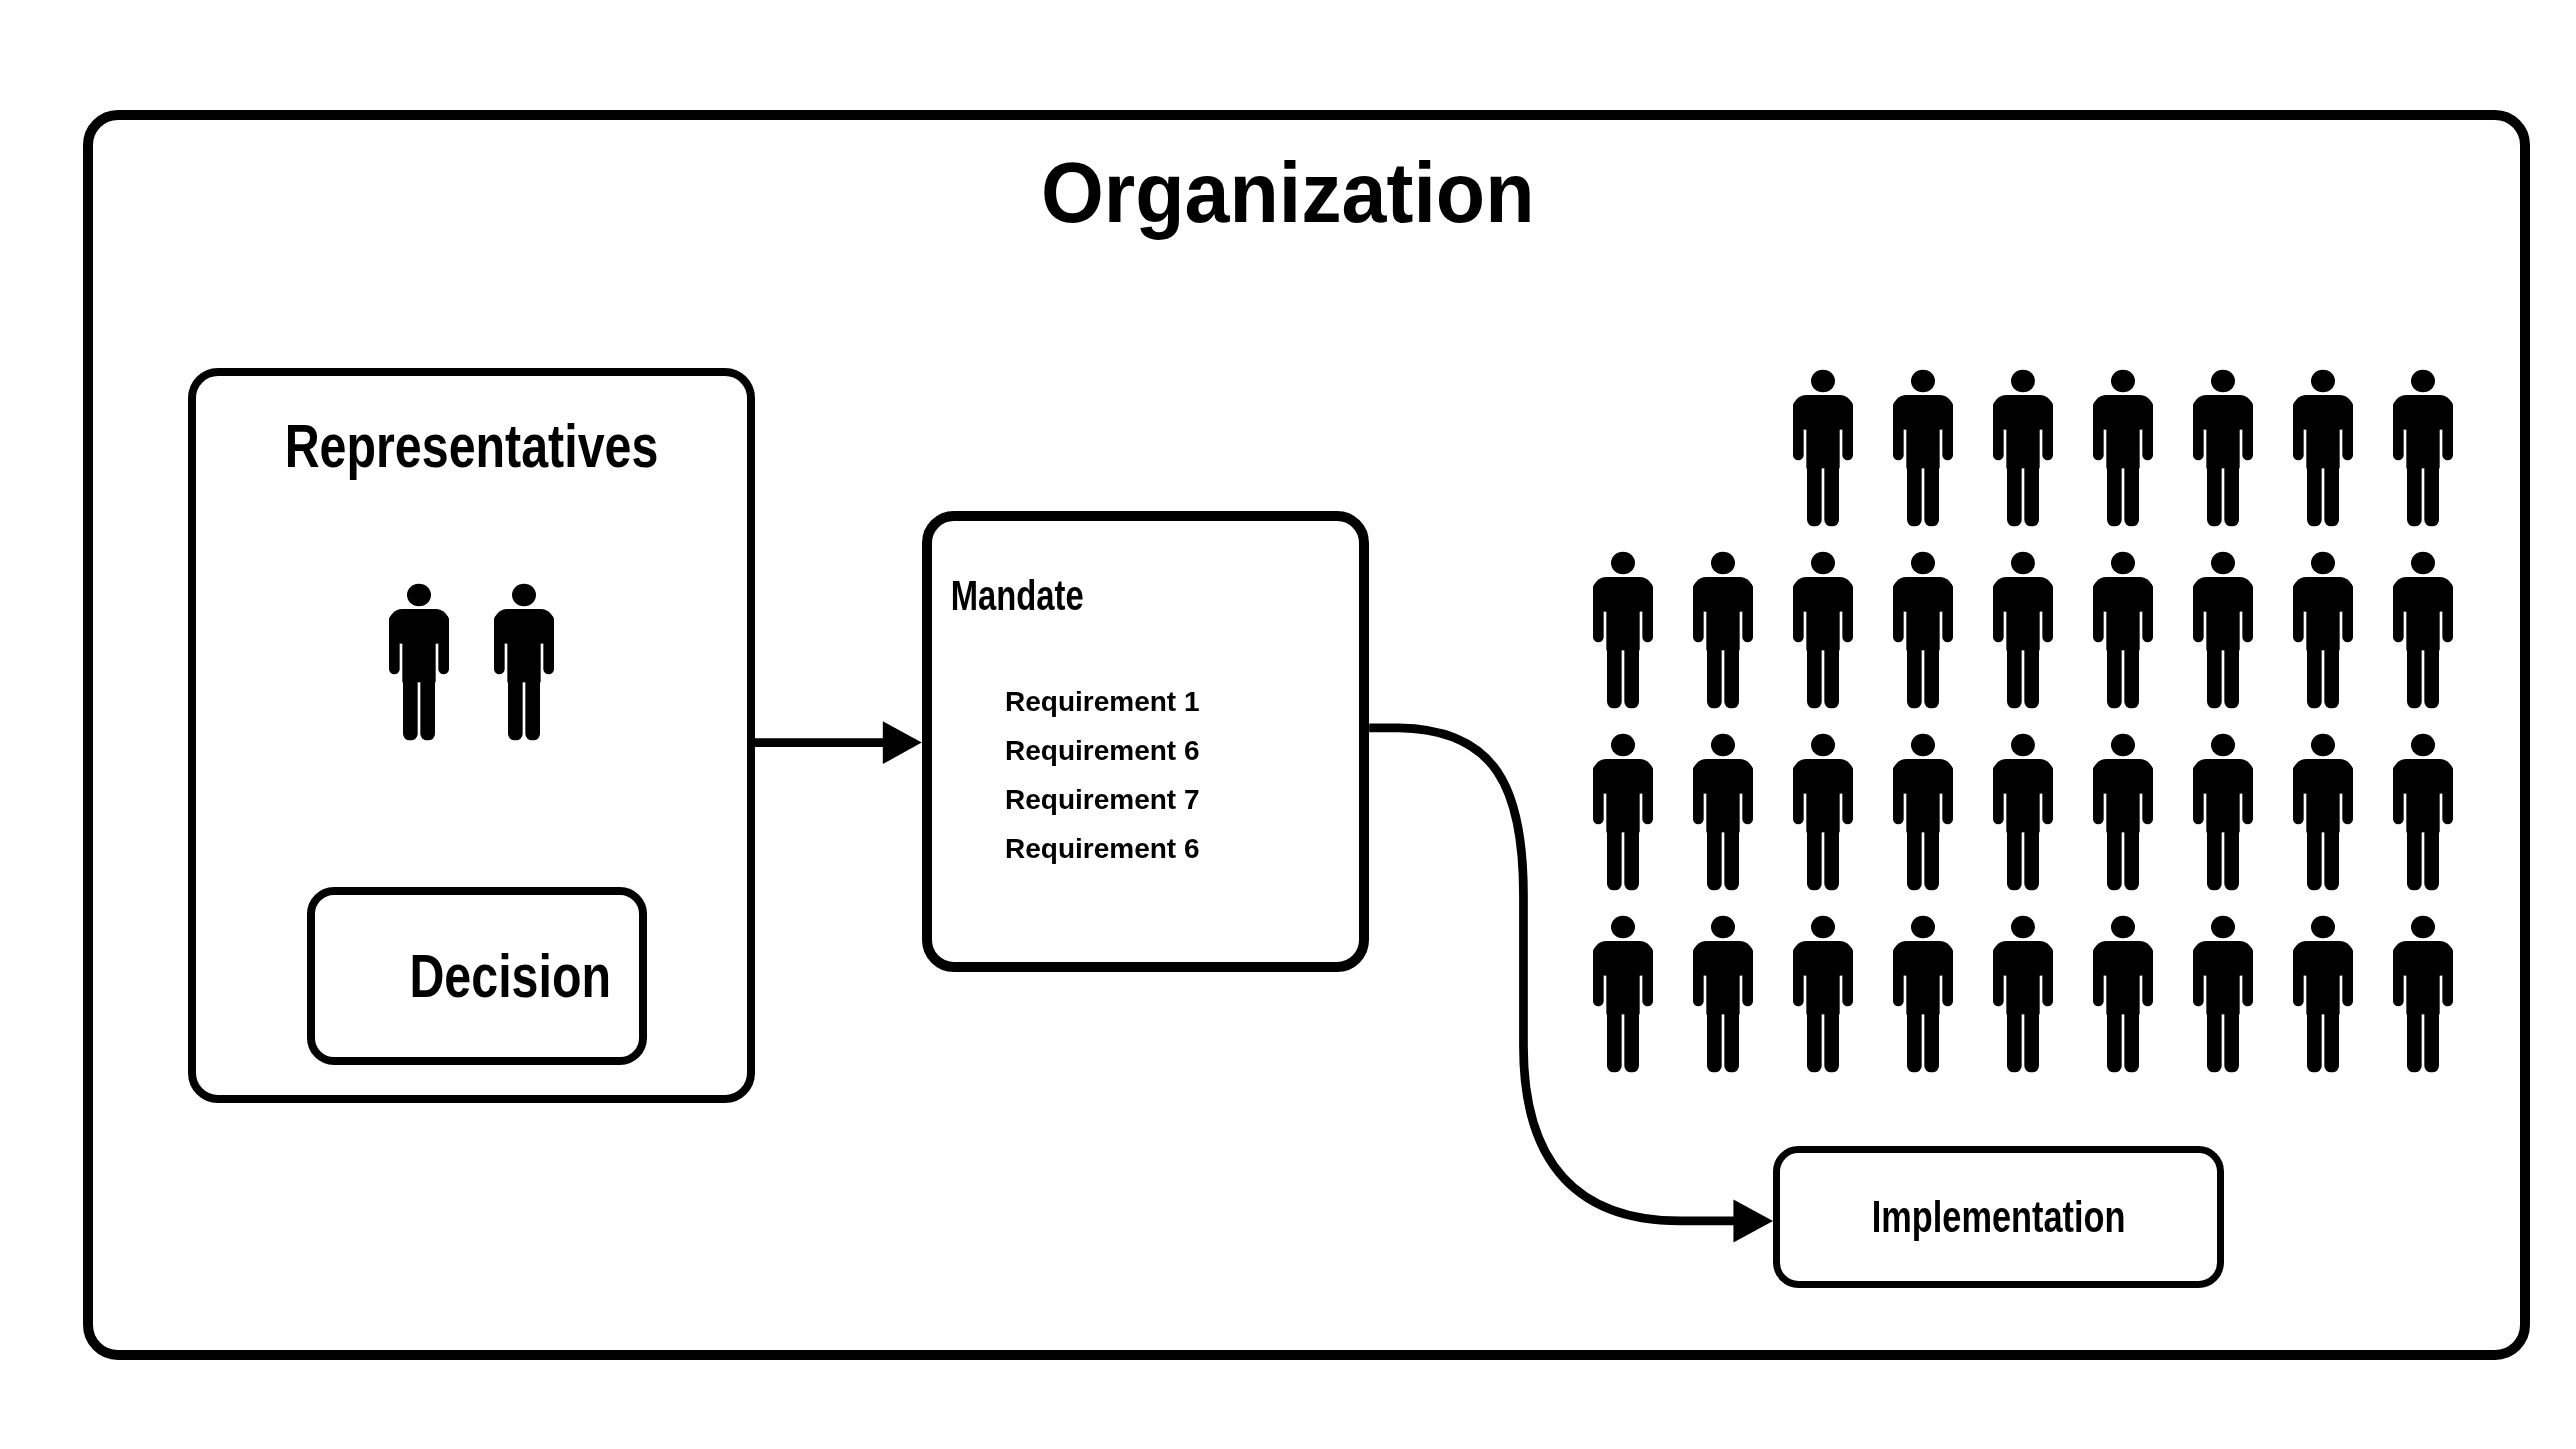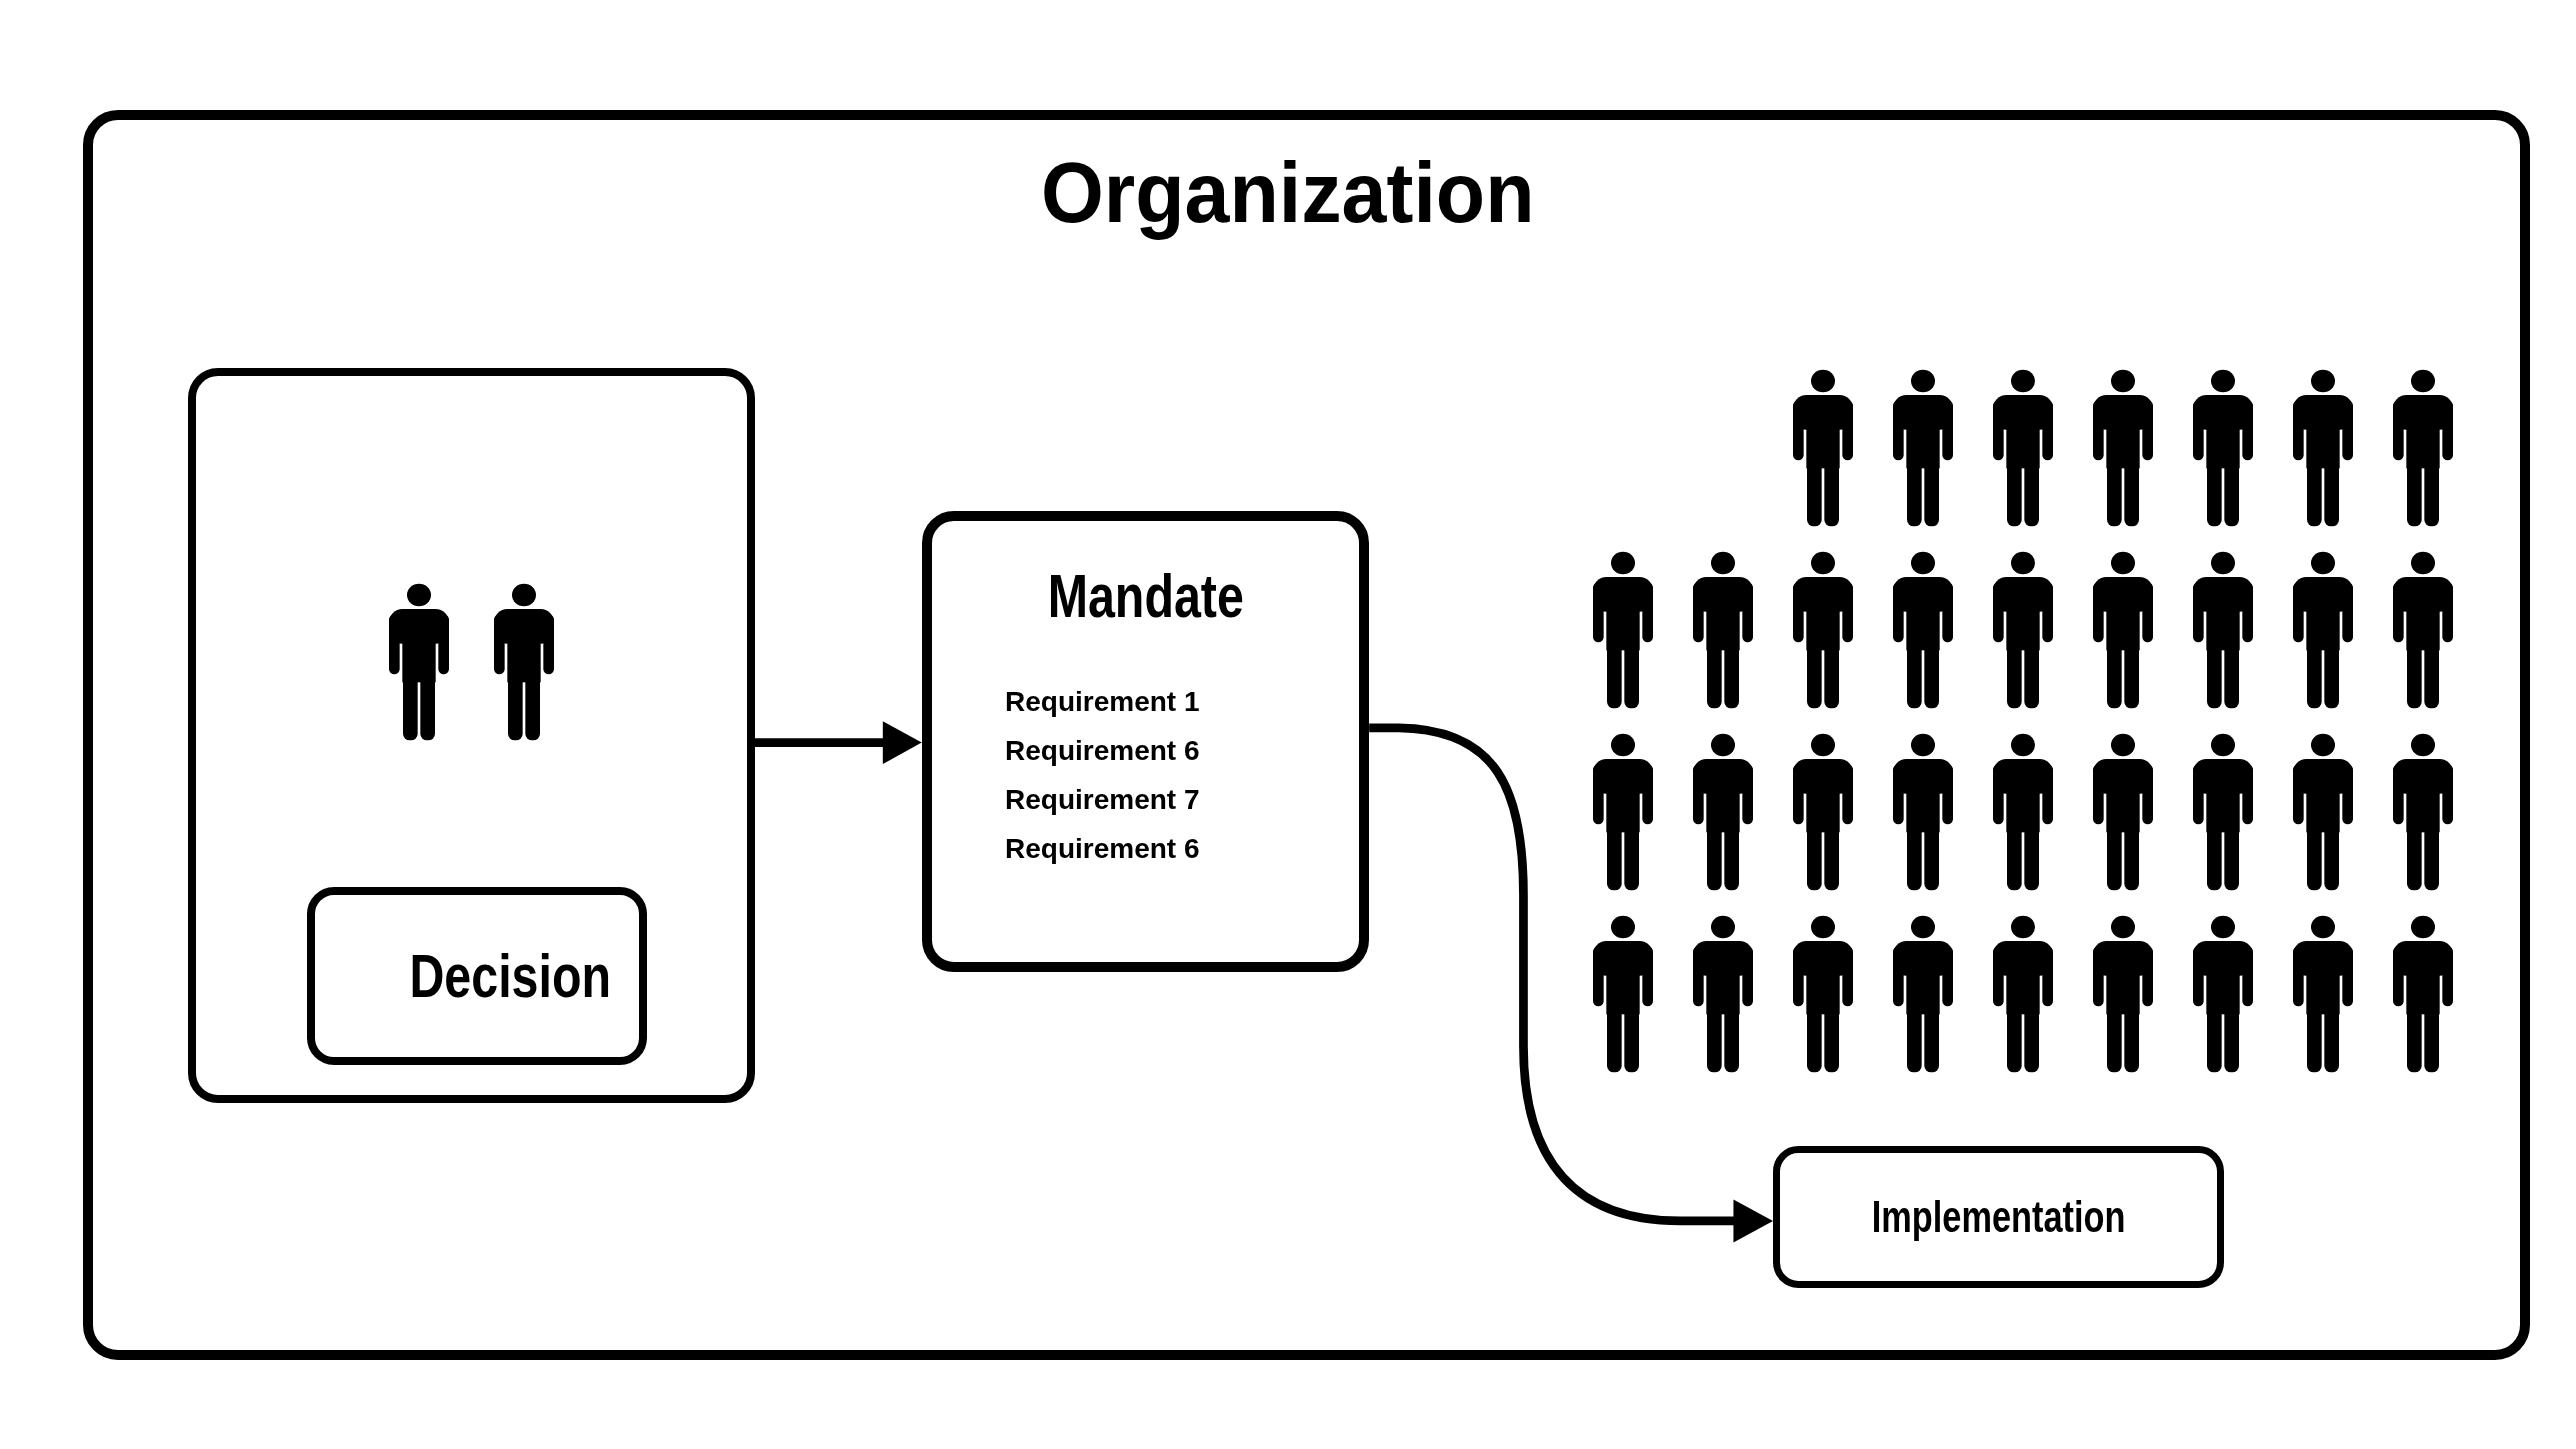--- a/index.html
+++ b/index.html
@@ -33,22 +33,22 @@
   }
 
   .decision-box{
     left:111px;top:511px;width:340px;height:178px;border-width:8.7px;border-radius:27px;
     display:flex;align-items:center;justify-content:flex-end;
     font-size:62px;line-height:62px;white-space:nowrap;
   }
 
   .mandate-box{left:922px;top:511px;width:447px;height:461px;border-width:10.7px;border-radius:32px;}
   .mandate-label{
-    position:absolute;left:0;top:44px;width:100%;text-align:center;
-    font-size:62px;line-height:62px;white-space:nowrap;
+    position:absolute;left:0;top:44px;width:100%;
+    font-size:42px;line-height:62px;white-space:nowrap;
   }
   .requirements{
     position:absolute;left:73px;top:156px;
     font-size:28px;line-height:49px;white-space:nowrap;text-align:left;
   }
 
   .impl-box{
     left:1773px;top:1146px;width:451px;height:142px;border-width:7.4px;border-radius:25.5px;
     display:flex;align-items:center;justify-content:center;
     font-size:44px;line-height:62px;white-space:nowrap;
@@ -80,20 +80,23 @@
       <line x1="1124" y1="1107" x2="1320" y2="1107" stroke="#000" stroke-width="13"></line>
       <polygon points="1316,1075 1316,1139 1374,1107" fill="#000"></polygon>
     </g>
     <g>
       <path d="M 2041 1085 L 2085 1085 C 2230 1087 2271 1175 2271 1335 L 2271 1560 C 2271 1715 2335 1820 2505 1820 L 2588 1820" fill="none" stroke="#000" stroke-width="13"></path>
       <polygon points="2584,1788 2584,1852 2643,1820" fill="#000"></polygon>
     </g>
   </svg>
 
   <div class="box reps-box">
+    <div class="reps-label">
+      <span class="condensed">Representatives</span>
+    </div>
     <div class="reps-people">
         <svg class="person" viewBox="0 0 90 235" xmlns="http://www.w3.org/2000/svg">
     <ellipse cx="45" cy="17" rx="18" ry="17"></ellipse>
     <rect x="0" y="38" width="90" height="52" rx="20"></rect>
     <rect x="0" y="46" width="16" height="90" rx="8"></rect>
     <rect x="74" y="46" width="16" height="90" rx="8"></rect>
     <rect x="20" y="56" width="50" height="92"></rect>
     <rect x="21" y="138" width="22" height="97" rx="10"></rect>
     <rect x="47" y="138" width="22" height="97" rx="10"></rect>
   </svg>

